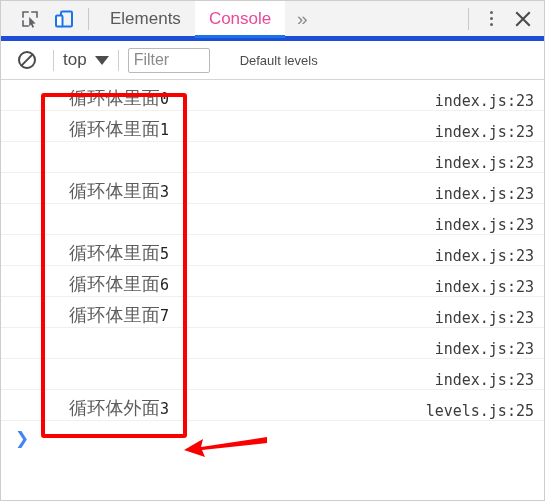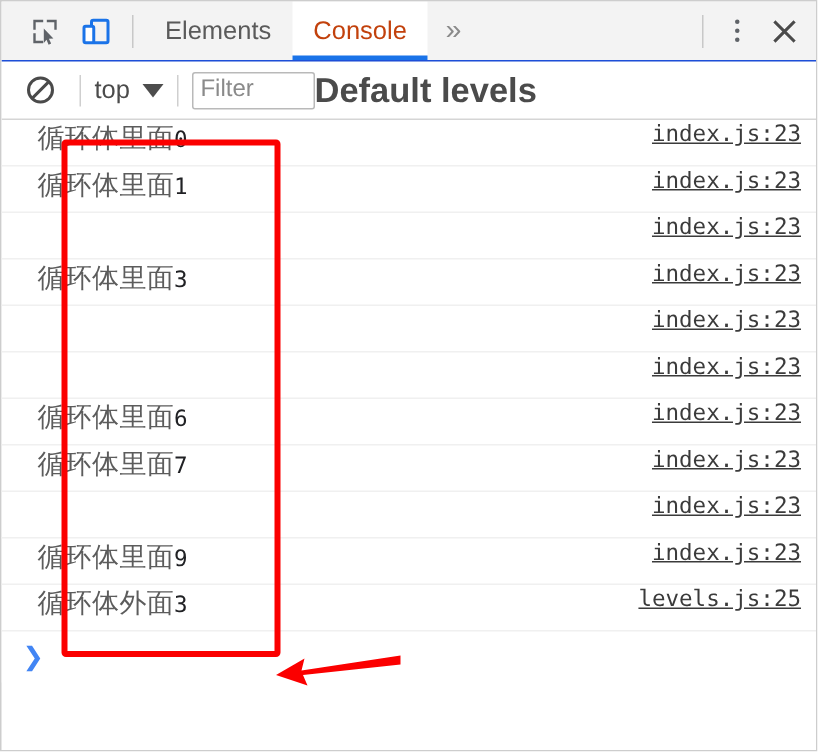--- a/index.html
+++ b/index.html
@@ -24,21 +24,21 @@
     background: #ffffff;
     overflow: hidden;
   }
 
   
   .tabbar {
     position: relative;
     height: 40px;
     box-sizing: border-box;
     background: #f3f3f3;
-    border-bottom: 1px solid #1d4ed8;
+    border-bottom: 5px solid #1d4ed8;
     display: flex;
     align-items: center;
     padding: 0 4px 0 12px;
     justify-content: center;
   }
   .tool-icon {
     width: 34px;
     height: 34px;
     display: flex;
     align-items: center;
@@ -58,21 +58,21 @@
     display: flex;
     align-items: center;
     padding: 0 14px;
     font-size: 17px;
     color: #5a5a5a;
     cursor: pointer;
     white-space: nowrap;
   }
   .tab.active {
     background: #ffffff;
-    color: #c2410c;
+    color: #ec4899;
   }
   .tab.active::after {
     content: "";
     position: absolute;
     left: 0; right: 0; bottom: 0;
     height: 3px;
     background: #1a73e8;
   }
   .tab-more {
     display: flex;
@@ -139,62 +139,60 @@
     border-radius: 2px;
     background: #fff;
     height: 25px;
     width: 82px;
     padding: 0 5px;
     box-sizing: border-box;
     outline: none;
   }
   .filter-input::placeholder { color: #8a8a8a; opacity: 1; }
   .levels {
-    font-size: 23px;
+    font-size: 13px;
     color: #4b4b4b;
-    margin-left: 0;
+    margin-left: 30px;
     white-space: nowrap;
     cursor: pointer;
-    font-weight: bold;
   }
 
   
   .console-list {
     position: relative;
     background: #ffffff;
   }
   .msg-row {
     position: relative;
     height: 31px;
     box-sizing: border-box;
     border-bottom: 1px solid #f0f0f0;
     display: flex;
-    align-items: flex-start;
-    padding-left: 24px;
+    align-items: flex-end;
+    padding-left: 68px;
     padding-right: 10px;
   }
   .msg-text {
     font-family: "Liberation Sans", sans-serif;
     font-size: 18px;
     color: #5c5c5c;
     white-space: nowrap;
     letter-spacing: 0.2px;
   }
   .msg-text .num {
     font-family: "DejaVu Sans Mono", monospace;
     font-size: 15px;
     color: #202124;
     letter-spacing: 0;
   }
   .msg-src {
     margin-left: auto;
     font-family: "DejaVu Sans Mono", monospace;
     font-size: 15px;
     color: #3b3b3b;
-    text-decoration: underline;
     cursor: pointer;
     white-space: nowrap;
   }
 
   
   .prompt-row {
     height: 34px;
     display: flex;
     align-items: center;
     padding-left: 14px;
@@ -323,20 +321,23 @@
         <span>循环体里面</span><span class="num">3</span>
       </span>
       <span class="msg-src">index.js:23</span>
     </div>
 
     <div class="msg-row">
       <span class="msg-src">index.js:23</span>
     </div>
 
     <div class="msg-row">
+      <span class="msg-text">
+        <span>循环体里面</span><span class="num">5</span>
+      </span>
       <span class="msg-src">index.js:23</span>
     </div>
 
     <div class="msg-row">
       <span class="msg-text">
         <span>循环体里面</span><span class="num">6</span>
       </span>
       <span class="msg-src">index.js:23</span>
     </div>
 
@@ -345,23 +346,20 @@
         <span>循环体里面</span><span class="num">7</span>
       </span>
       <span class="msg-src">index.js:23</span>
     </div>
 
     <div class="msg-row">
       <span class="msg-src">index.js:23</span>
     </div>
 
     <div class="msg-row">
-      <span class="msg-text">
-        <span>循环体里面</span><span class="num">9</span>
-      </span>
       <span class="msg-src">index.js:23</span>
     </div>
 
     <div class="msg-row">
       <span class="msg-text">
         <span>循环体外面</span><span class="num">3</span>
       </span>
       <span class="msg-src">levels.js:25</span>
     </div>
   </div>

